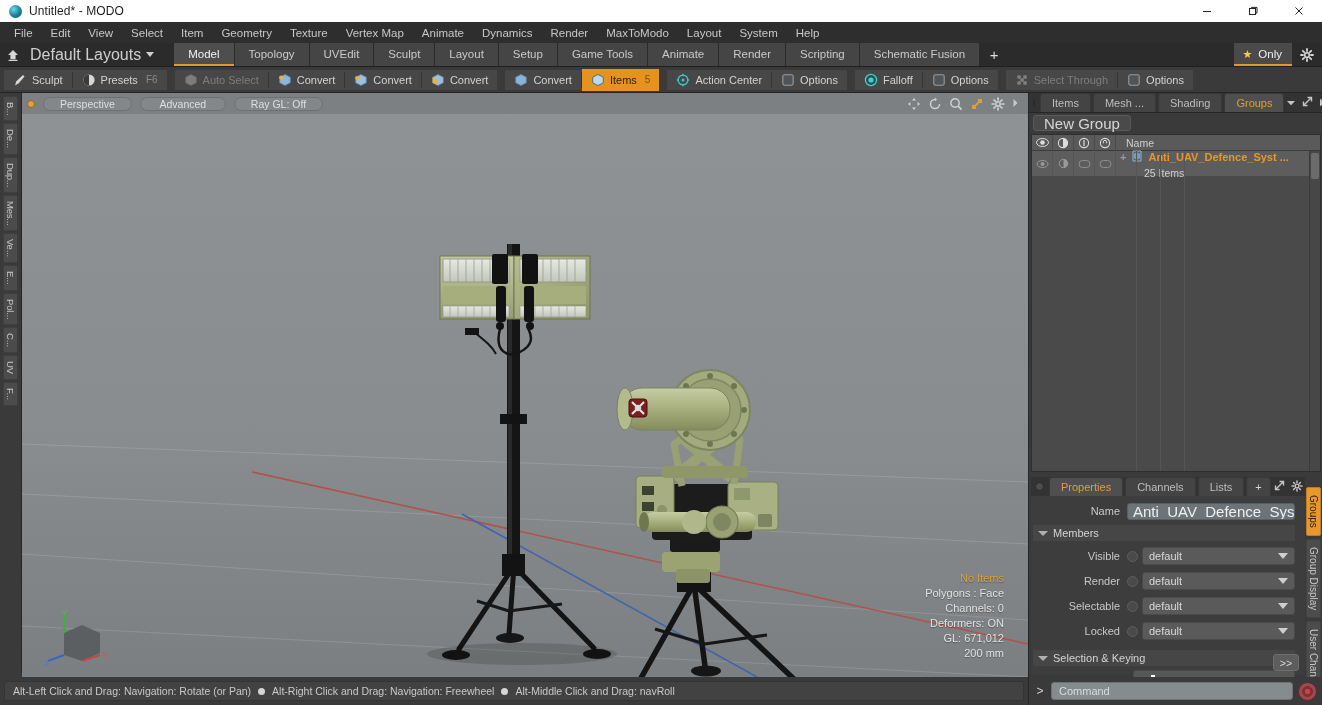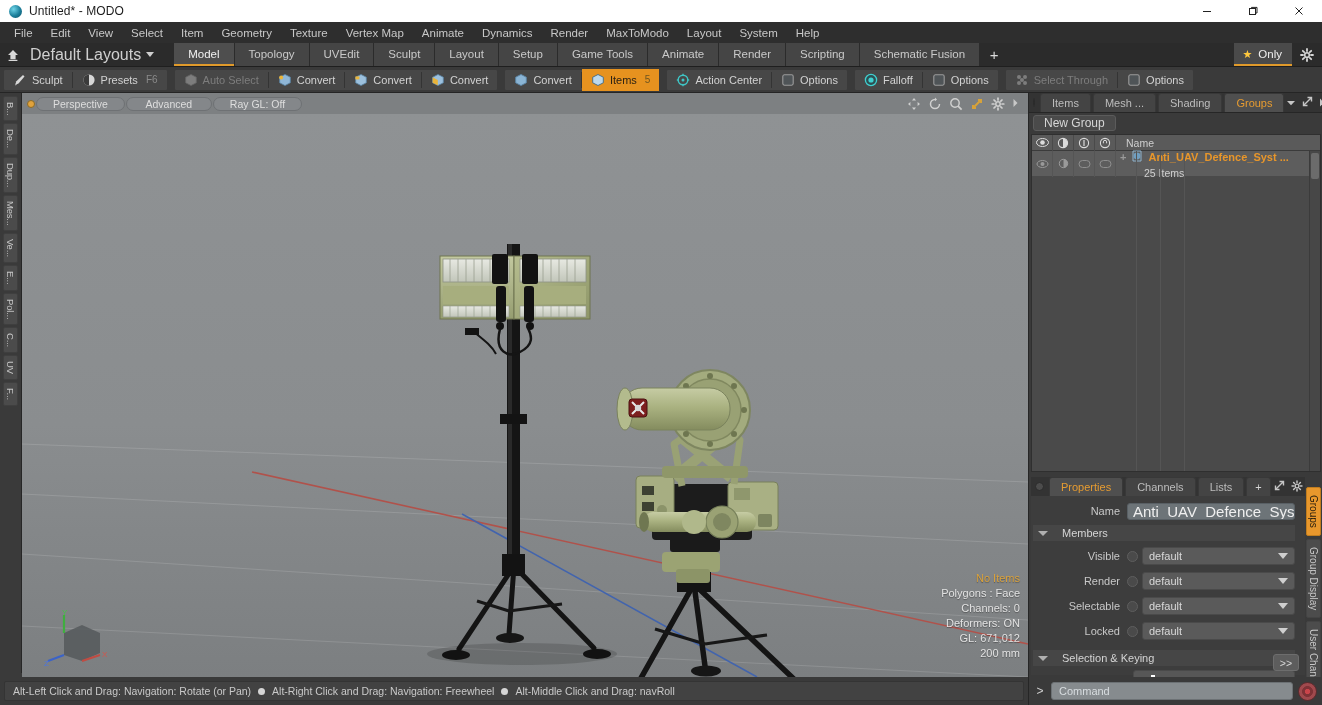--- a/index.html
+++ b/index.html
@@ -107,33 +107,33 @@
     border:1px solid #3f3f3f;
   }
 
   
   .viewport {
     position:absolute; left:22px; top:93px; width:1006px; height:584px;
     background:#8a8d8f;
   }
   .vp-header {
     position:absolute; left:0; top:0; width:1006px; height:21px;
-    background:#7d8082; display:flex; align-items:center; padding-left:5px; gap:1px;
+    background:#7d8082; display:flex; align-items:center; padding-left:5px; gap:8px;
   }
   .vp-dot { width:8px;height:8px;border-radius:50%;background:#e0a23c;border:1px solid #8a6a28; }
   .vp-pill {
     height:14px; line-height:13px; padding:0 16px; border-radius:7px;
     background:#84878a; border:1px solid #6e7174; color:#dedede; font-size:10.5px;
     text-align:center; min-width:86px;
   }
   .vp-hdr-icons { margin-left:auto; display:flex; align-items:center; gap:7px; padding-right:9px; }
 
   .vp-canvas { position:absolute; left:0; top:21px; width:1006px; height:563px; overflow:hidden; }
   .vp-stats {
-    position:absolute; right:8px; bottom:16px; text-align:right;
+    position:absolute; right:24px; bottom:16px; text-align:right;
     font-size:11px; color:#e2e2e2; line-height:15px; text-shadow:0 1px 1px rgba(0,0,0,.35);
   }
   .vp-stats .noitems { color:#d9a13c; }
   .vp-axis { position:absolute; left:20px; bottom:8px; width:70px; height:60px; }
 
   
   .rightpanel {
     position:absolute; left:1028px; top:93px; width:294px; height:584px;
     background:#3a3a3a; border-left:1px solid #262626;
   }
@@ -146,21 +146,21 @@
     height:19px; line-height:19px; padding:0 11px; font-size:11px; color:#bdbdbd;
     background:#444; border:1px solid #383838; border-bottom:none; border-radius:3px 3px 0 0;
     margin-right:2px; white-space:nowrap;
   }
   .rp-tab.active { background:#4f4f4f; color:#e79c31; }
   .rp-tab.plus { padding:0 8px; color:#d4d4d4; }
   .rp-tb-right { margin-left:auto; display:flex; align-items:center; gap:6px; padding-right:6px; }
 
   .newgroup-row { height:20px; background:#3a3a3a; display:flex; align-items:center; padding:2px 4px; }
   .newgroup-btn {
-    height:16px; line-height:15px; padding:0 10px; font-size:12px; color:#d6d6d6;
+    height:16px; line-height:15px; padding:0 10px; font-size:15px; color:#d6d6d6;
     background:#4a4a4a; border:1px solid #5b5b5b; border-radius:3px;
   }
 
   .grouplist {
     position:absolute; left:2px; top:41px; width:290px; height:338px;
     background:#4a4a4a; border:1px solid #2f2f2f;
   }
   .gl-header {
     height:16px; background:#5a5a5a; display:flex; align-items:center;
     border-bottom:1px solid #3b3b3b; font-size:10.5px; color:#cfcfcf;
@@ -189,21 +189,21 @@
   .props { position:absolute; left:2px; top:384px; width:290px; height:198px; }
   .prop-tabbar { height:19px; display:flex; align-items:center; padding-left:4px; background:#333; }
   .prop-body { background:#3d3d3d; height:179px; position:relative; padding-top:4px; }
   .prow { display:flex; align-items:center; height:22px; margin-bottom:3px; padding-right:26px; }
   .plabel { width:96px; text-align:right; padding-right:7px; color:#c8c8c8; font-size:11px; }
   .pname-field {
     flex:1; height:17px; background:#6d7478; border:1px solid #596065; border-radius:3px;
     color:#efefef; font-size:15px; line-height:16px; padding:0 5px; overflow:hidden; white-space:nowrap;
   }
   .psection {
-    height:16px; display:flex; align-items:center; gap:14px; background:#464646;
+    height:16px; display:flex; align-items:center; gap:5px; background:#464646;
     margin:3px 26px 4px 2px; padding-left:5px; color:#d4d4d4; font-size:11px;
   }
   .tri { width:0;height:0;border-left:5px solid transparent;border-right:5px solid transparent;border-top:5px solid #b0b0b0; }
   .pdot { width:11px;height:11px;border-radius:50%;background:#4a4a4a;border:1px solid #5e5e5e; margin-right:4px; flex:none;}
   .pselect {
     flex:1; height:18px; background:#5a5a5a; border:1px solid #4a4a4a; border-radius:3px;
     display:flex; align-items:center; padding:0 6px; color:#d9d9d9; font-size:11px;
   }
   .pselect .cv { margin-left:auto; width:0;height:0;border-left:5px solid transparent;border-right:5px solid transparent;border-top:6px solid #cfcfcf; }
   .none-box {

